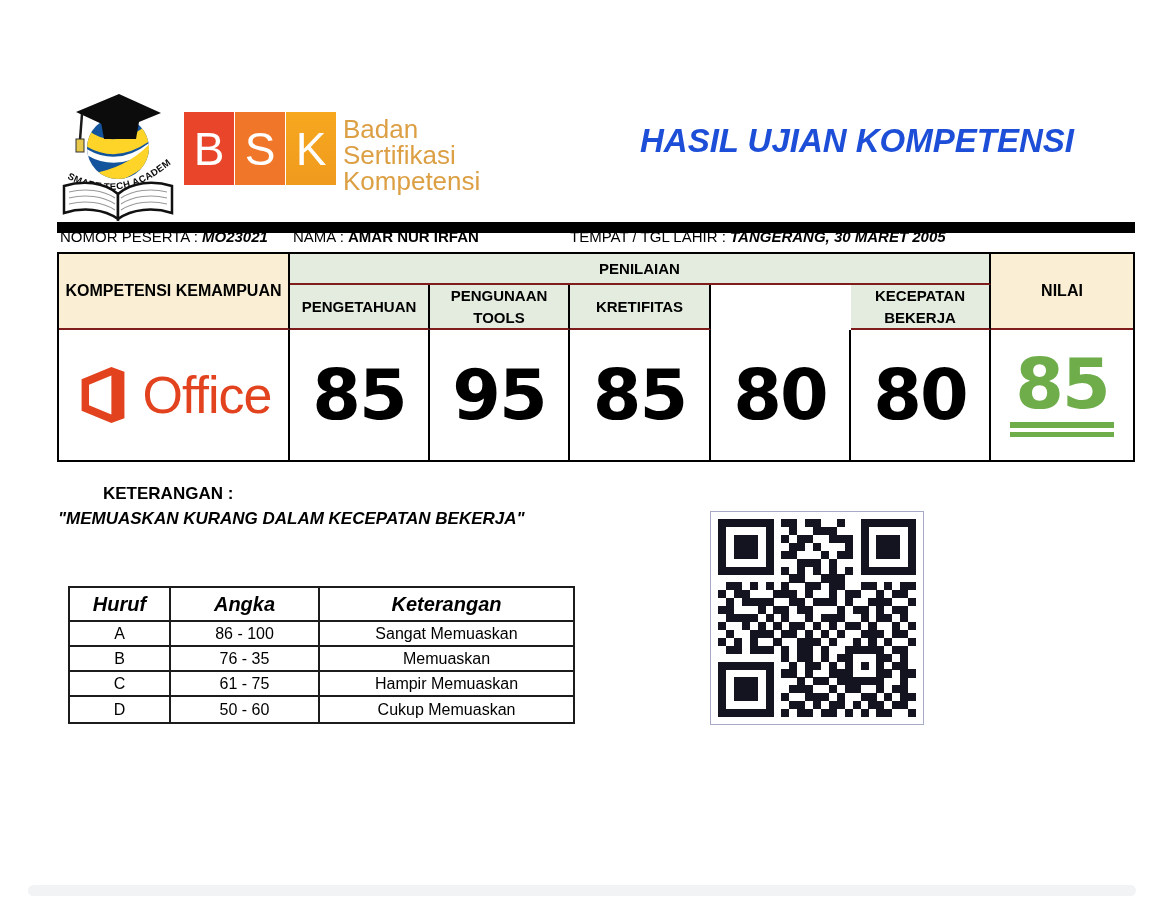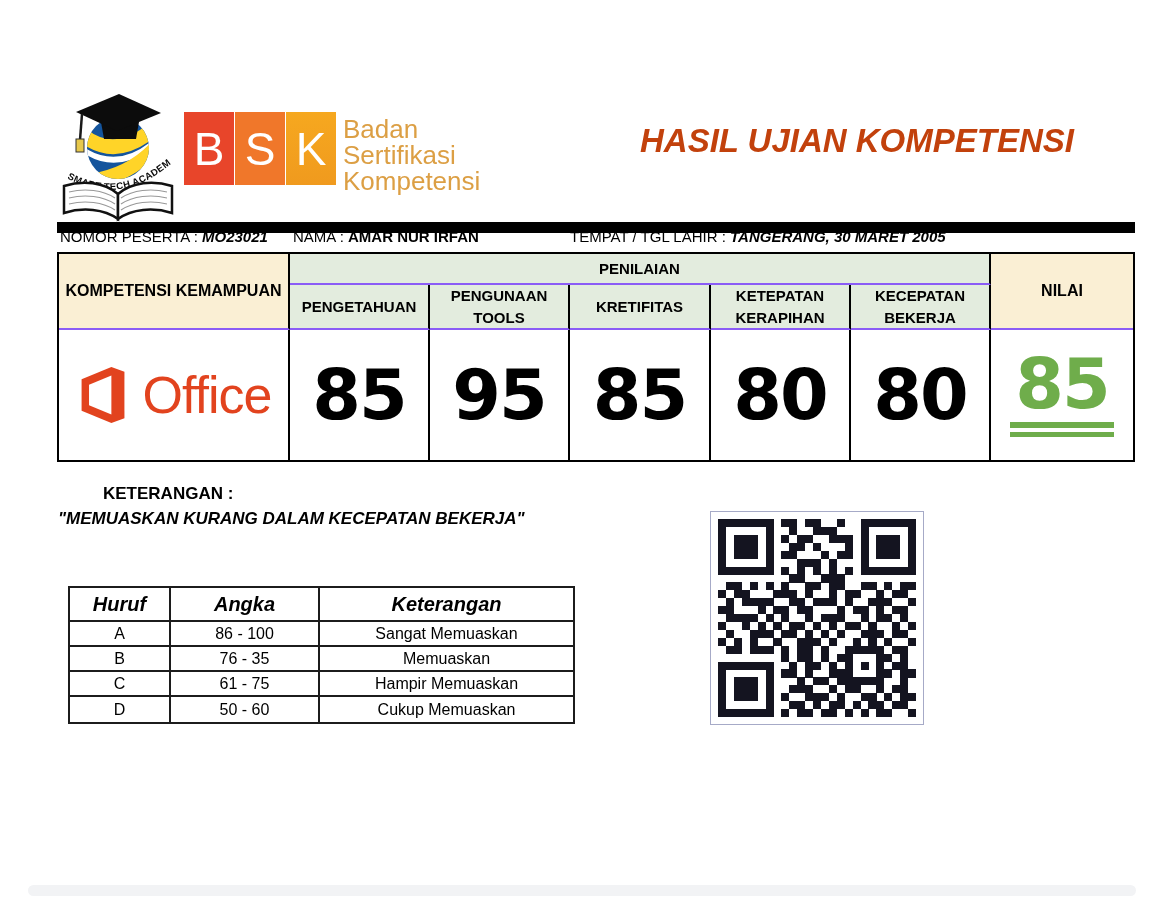--- a/index.html
+++ b/index.html
@@ -9,34 +9,34 @@
   }
   
   .academy-logo { position:absolute; left:55px; top:82px; width:126px; height:144px; }
   .bsk-blocks { position:absolute; left:184px; top:112px; display:flex; gap:1px; }
   .bsk-block { width:50px; height:73px; display:flex; align-items:center; justify-content:center;
                color:#fff; font-size:46px; font-weight:400; }
   .bsk-b { background:#E8452A; } .bsk-s { background:#F0772A; } .bsk-k { background:linear-gradient(180deg,#F6A81F,#F09A1E); }
   .org-name { position:absolute; left:343px; top:116px; font-size:26px; line-height:26px;
               color:#DC9F44; letter-spacing:0px; }
   .doc-title { position:absolute; left:622px; top:122px; width:470px; text-align:center;
-               font-size:33px; font-weight:bold; font-style:italic; color:#c2410c; letter-spacing:0; }
+               font-size:33px; font-weight:bold; font-style:italic; color:#1d4ed8; letter-spacing:0; }
   
   .black-bar { position:absolute; left:57px; top:222px; width:1078px; height:11px; background:#000; }
   .participant { position:absolute; left:57px; top:227px; width:1078px; height:19px; font-size:15px; }
   .participant .item { position:absolute; top:1px; white-space:nowrap; }
   .p-num { left:3px; } .p-name { left:236px; } .p-birth { left:513px; }
   .val-bi { font-weight:bold; font-style:italic; }
   .val-b  { font-weight:bold; }
   
   .result-table { position:absolute; left:57px; top:252px; width:1074px; height:206px;
     border:2px solid #000; display:grid;
     grid-template-columns:231px 140px 140px 141px 140px 140px 1fr;
     grid-template-rows:31px 45px 1fr; }
-  .c { border-right:2px solid #000; border-bottom:2px solid #8b5cf6; box-sizing:border-box;
+  .c { border-right:2px solid #000; border-bottom:2px solid #7f1d1d; box-sizing:border-box;
        display:flex; align-items:center; justify-content:center; text-align:center; }
   .cream { background:#FAEFD4; }
   .greenbg { background:#E3ECDE; }
   .cell-competency { grid-column:1; grid-row:1/3; font-weight:bold; font-size:16px; }
   .cell-penilaian  { grid-column:2/7; grid-row:1; font-weight:bold; font-size:15px; }
   .cell-nilai-h    { grid-column:7; grid-row:1/3; font-weight:bold; font-size:16px; border-right:none; }
   .cell-sub { grid-row:2; font-weight:bold; font-size:15px; line-height:1.45; padding:0 14px; }
   .cell-subject { grid-column:1; grid-row:3; border-bottom:none; gap:13px; }
   .cell-score { grid-row:3; border-bottom:none; font-size:70px; font-weight:bold;
                 font-family:"DejaVu Sans","Liberation Sans",sans-serif; letter-spacing:-2px; }
@@ -140,21 +140,20 @@
   </div>
 
   <div class="result-table">
     <div class="c cream cell-competency">KOMPETENSI KEMAMPUAN</div>
     <div class="c greenbg cell-penilaian">PENILAIAN</div>
     <div class="c cream cell-nilai-h">NILAI</div>
 
     <div class="c greenbg cell-sub" style="grid-column:2">PENGETAHUAN</div>
     <div class="c greenbg cell-sub" style="grid-column:3">PENGUNAAN TOOLS</div>
     <div class="c greenbg cell-sub" style="grid-column:4">KRETIFITAS</div>
-    <div class="c greenbg cell-sub" style="grid-column:5">KETEPATAN KERAPIHAN</div>
     <div class="c greenbg cell-sub" style="grid-column:6">KECEPATAN BEKERJA</div>
 
     <div class="c cell-subject">
       <svg width="54" height="60" viewBox="0 0 58 64">
         <path d="M6,15 L38,2 L52,7 L52,57 L38,62 L6,49 Z" fill="#E2431E"></path>
         <path d="M14,21 L38,11 L38,53 L14,43 Z" fill="#ffffff"></path>
       </svg>
       <span class="office-word">Office</span>
     </div>
     <div class="c cell-score" style="grid-column:2">85</div>

